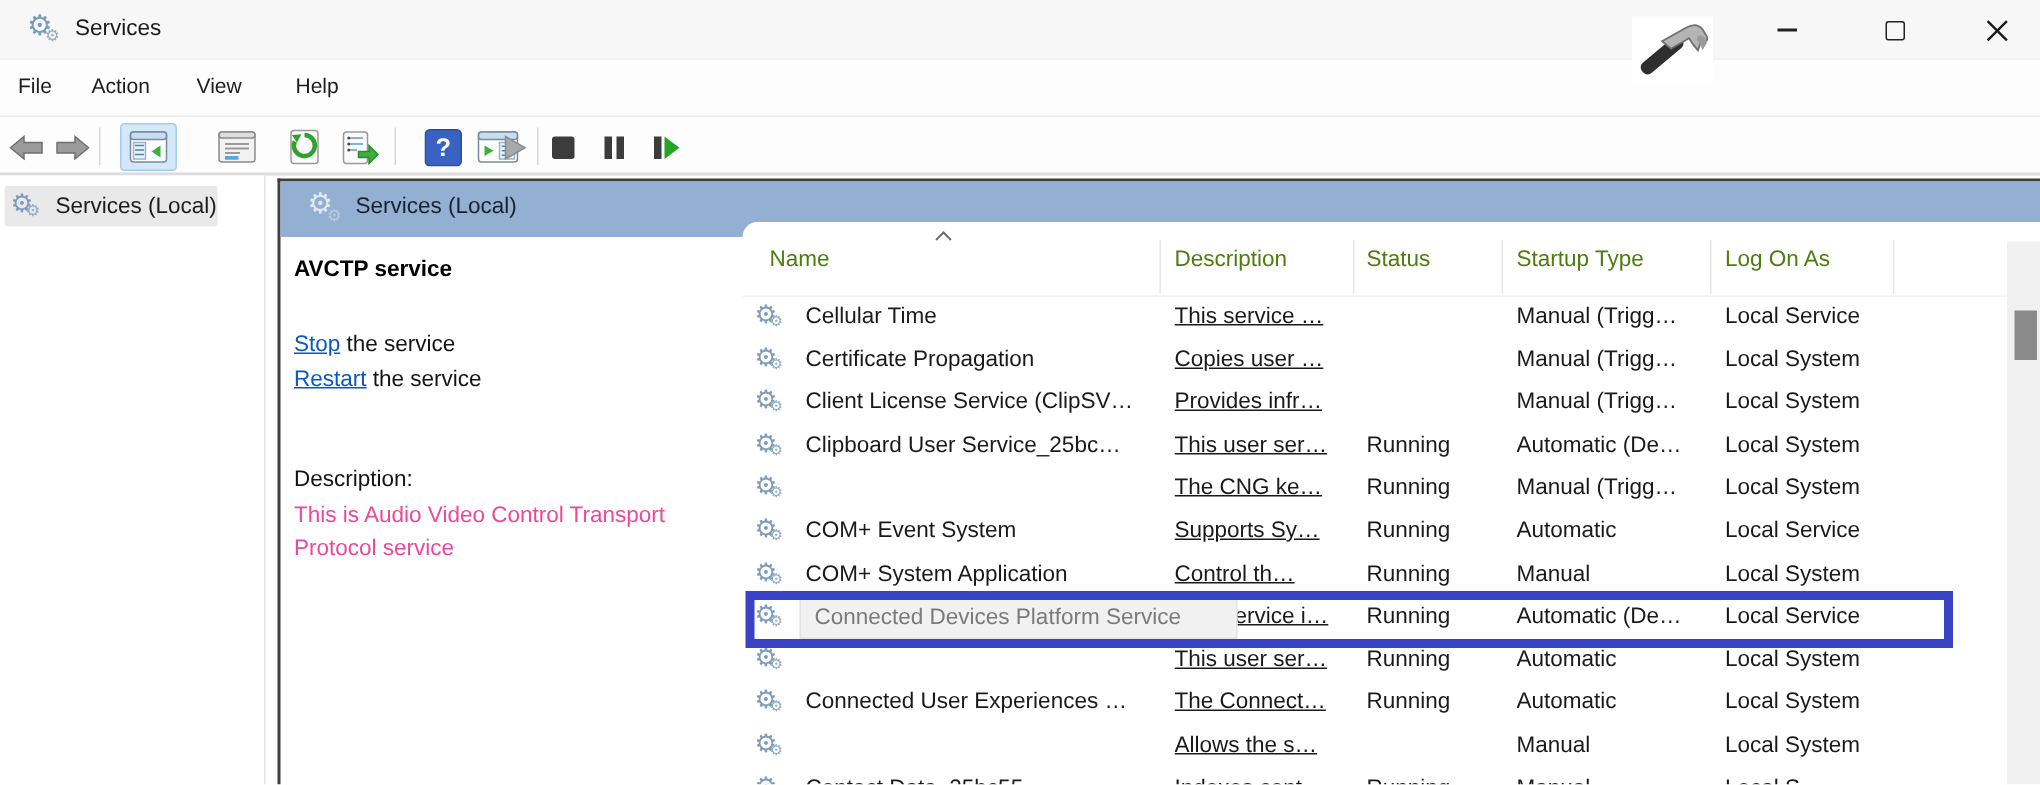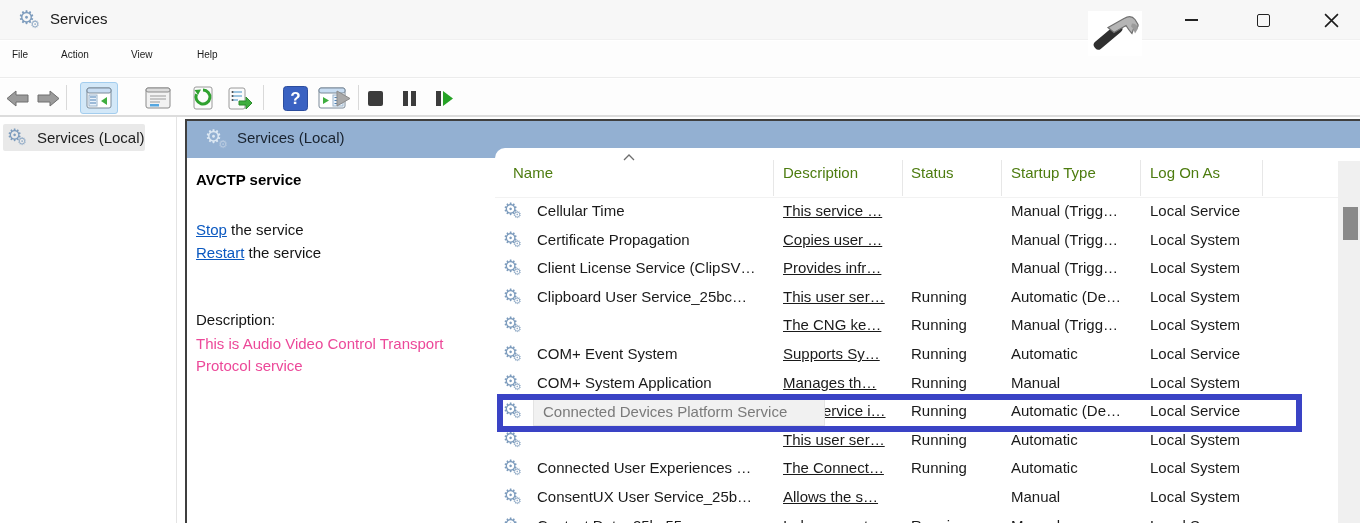--- a/index.html
+++ b/index.html
@@ -14,21 +14,21 @@
   .gear-small { position:absolute; left:12px; top:11px; font-size:11px; color:#93acc7; font-style:normal; line-height:1; }
   .title-text { position:absolute; left:50px; top:10px; font-size:15px; color:#191919; }
   .hammer-box { position:absolute; left:1088px; top:11px; width:54px; height:45px; background:#fff; z-index:30; }
   .winctl { position:absolute; top:0; width:46px; height:40px; display:flex; align-items:center; justify-content:center; cursor:default; }
   .ctl-min { left:1168px; } .ctl-max { left:1240px; } .ctl-close { left:1308px; }
   .glyph-min { width:13px; height:2px; background:#222; }
   .glyph-max { width:13px; height:13px; border:1.6px solid #222; border-radius:2px; }
 
   
   .menubar { position:absolute; left:0; top:41px; width:1360px; height:37px; background:#fdfdfd; border-bottom:1px solid #ececec; }
-  .menu-item { position:absolute; top:8px; font-size:10px; color:#1c1c1c; cursor:default; }
+  .menu-item { position:absolute; top:8px; font-size:14px; color:#1c1c1c; cursor:default; }
 
   
   .toolbar { position:absolute; left:0; top:79px; width:1360px; height:38px; background:#fdfdfd; border-bottom:2px solid #dcdcdc; }
   .tbtn { position:absolute; top:3px; height:32px; display:flex; align-items:center; justify-content:center; border-radius:3px; }
   .tsep { position:absolute; top:6px; width:1px; height:25px; background:#d9d9d9; }
   .tbtn.active { background:#d3e8f8; border:1px solid #a3cdee; }
 
   
   .tree { position:absolute; left:0; top:117px; width:177px; height:406px; background:#fff; border-right:1px solid #e4e4e4; }
   .tree-item { position:absolute; left:3px; top:7px; width:142px; height:27px; background:#e9e9e9; border-radius:2px; display:flex; align-items:center; }
@@ -318,21 +318,21 @@
             <span class="cell c-status">Running</span>
             <span class="cell c-startup">Automatic</span>
             <span class="cell c-logon">Local Service</span>
           </div>
           <div class="row" style="top: 222.6px;">
             <span class="gicon">
               <i class="gear-big">⚙</i>
               <i class="gear-small">⚙</i>
             </span>
             <span class="cell c-name">COM+ System Application</span>
-            <span class="cell c-desc">Manages th…</span>
+            <span class="cell c-desc">Control th…</span>
             <span class="cell c-status">Running</span>
             <span class="cell c-startup">Manual</span>
             <span class="cell c-logon">Local System</span>
           </div>
           <div class="row" style="top: 251.2px;">
             <span class="gicon">
               <i class="gear-big">⚙</i>
               <i class="gear-small">⚙</i>
             </span>
             <span class="cell c-name">Connected Devices Platform Service</span>
@@ -360,21 +360,20 @@
             <span class="cell c-desc">The Connect…</span>
             <span class="cell c-status">Running</span>
             <span class="cell c-startup">Automatic</span>
             <span class="cell c-logon">Local System</span>
           </div>
           <div class="row" style="top: 337px;">
             <span class="gicon">
               <i class="gear-big">⚙</i>
               <i class="gear-small">⚙</i>
             </span>
-            <span class="cell c-name">ConsentUX User Service_25b…</span>
             <span class="cell c-desc">Allows the s…</span>
             <span class="cell c-status"></span>
             <span class="cell c-startup">Manual</span>
             <span class="cell c-logon">Local System</span>
           </div>
           <div class="row" style="top: 365.6px;">
             <span class="gicon">
               <i class="gear-big">⚙</i>
             </span>
             <span class="cell c-name">Contact Data_25bc55</span>

